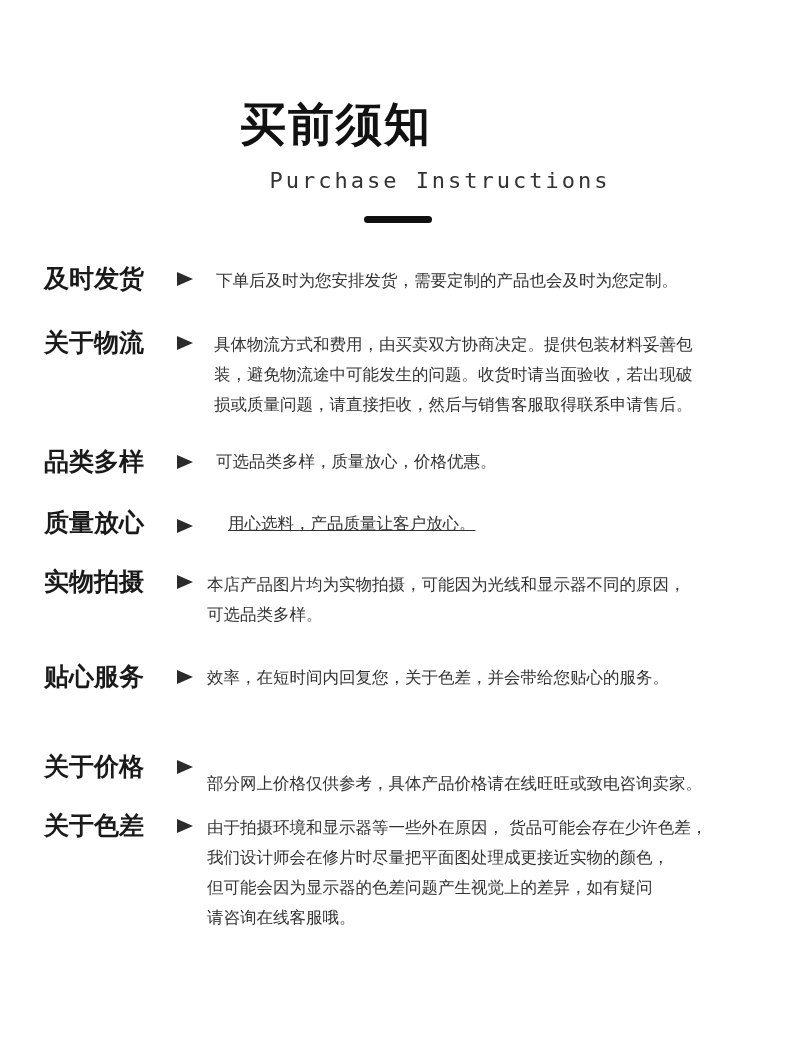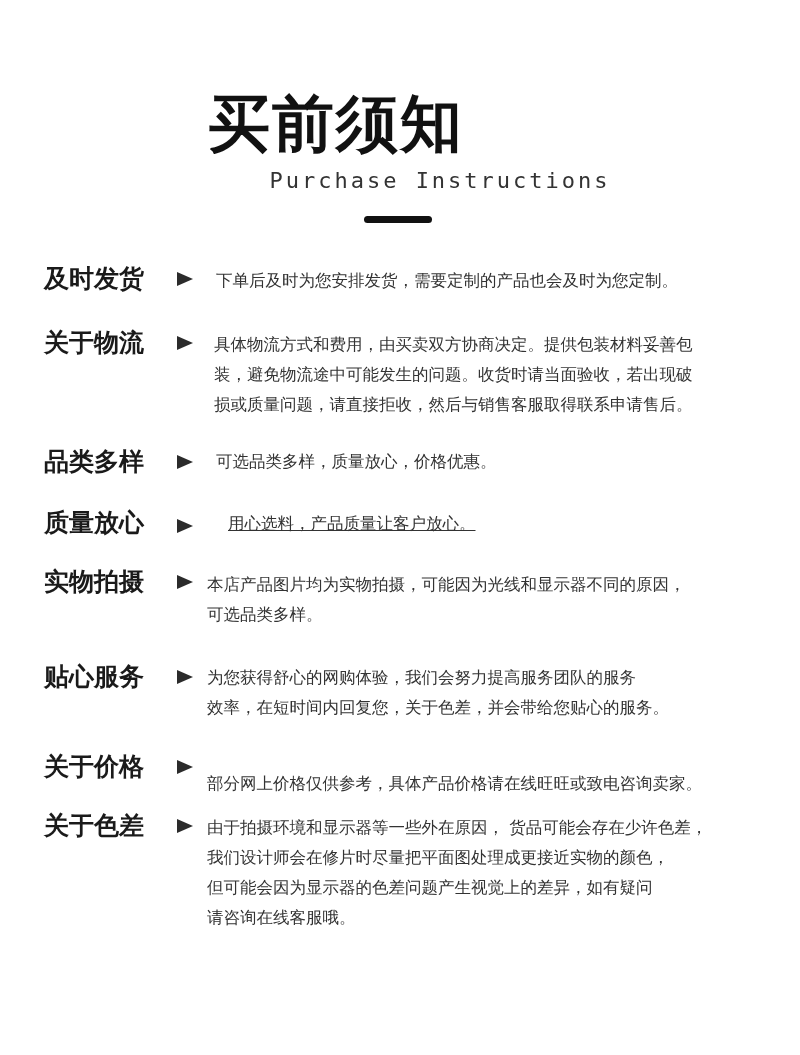--- a/index.html
+++ b/index.html
@@ -1,19 +1,19 @@
 <!DOCTYPE html>
 <html><head>
 <meta charset="utf-8">
 <style>
   html, body { margin: 0; padding: 0; background: #ffffff; }
   body { width: 800px; height: 1055px; position: relative; overflow: hidden;
          font-family: "DejaVu Sans", "Liberation Sans", sans-serif; color: #222; }
   .title { position: absolute; left: 0; width: 672px; top: 86px; text-align: center;
-           font-size: 62px; font-weight: 900; letter-spacing: 2px; color: #111; line-height: 76px; }
+           font-size: 46px; font-weight: 900; letter-spacing: 2px; color: #111; line-height: 76px; }
   .subtitle { position: absolute; left: 0; width: 800px; top: 168px; text-align: center;
               font-family: "DejaVu Sans Mono", "Liberation Mono", monospace;
               font-size: 22px; letter-spacing: 3px; color: #333; padding-left: 40px; }
   .divider { position: absolute; left: 364px; top: 216px; width: 68px; height: 7px;
              background: #111; border-radius: 4px; }
   .row { position: absolute; left: 0; width: 800px; }
   .label { position: absolute; left: 44px; font-size: 25px; font-weight: bold; color: #1a1a1a;
            letter-spacing: 0px; white-space: nowrap; line-height: 30px; }
   .arrow { position: absolute; left: 177px; width: 0; height: 0;
            border-top: 7px solid transparent; border-bottom: 7px solid transparent;
@@ -68,21 +68,20 @@
   <div class="desc" style="left:207px; top:3px;font-family:Liberation Serif, serif;">
     <div>本店产品图片均为实物拍摄，可能因为光线和显示器不同的原因，</div>
     <div>可选品类多样。</div>
   </div>
 </div>
 
 <div class="row" style="top:662px;">
   <div class="label">贴心服务</div>
   <div class="arrow" style="top:8px;"></div>
   <div class="desc" style="left:207px; top:1px;">
-    <div>为您获得舒心的网购体验，我们会努力提高服务团队的服务</div>
     <div>效率，在短时间内回复您，关于色差，并会带给您贴心的服务。</div>
   </div>
 </div>
 
 <div class="row" style="top:752px;">
   <div class="label">关于价格</div>
   <div class="arrow" style="top:8px;"></div>
   <div class="desc" style="left:207px; top:17px;">
     <div>部分网上价格仅供参考，具体产品价格请在线旺旺或致电咨询卖家。</div>
   </div>

